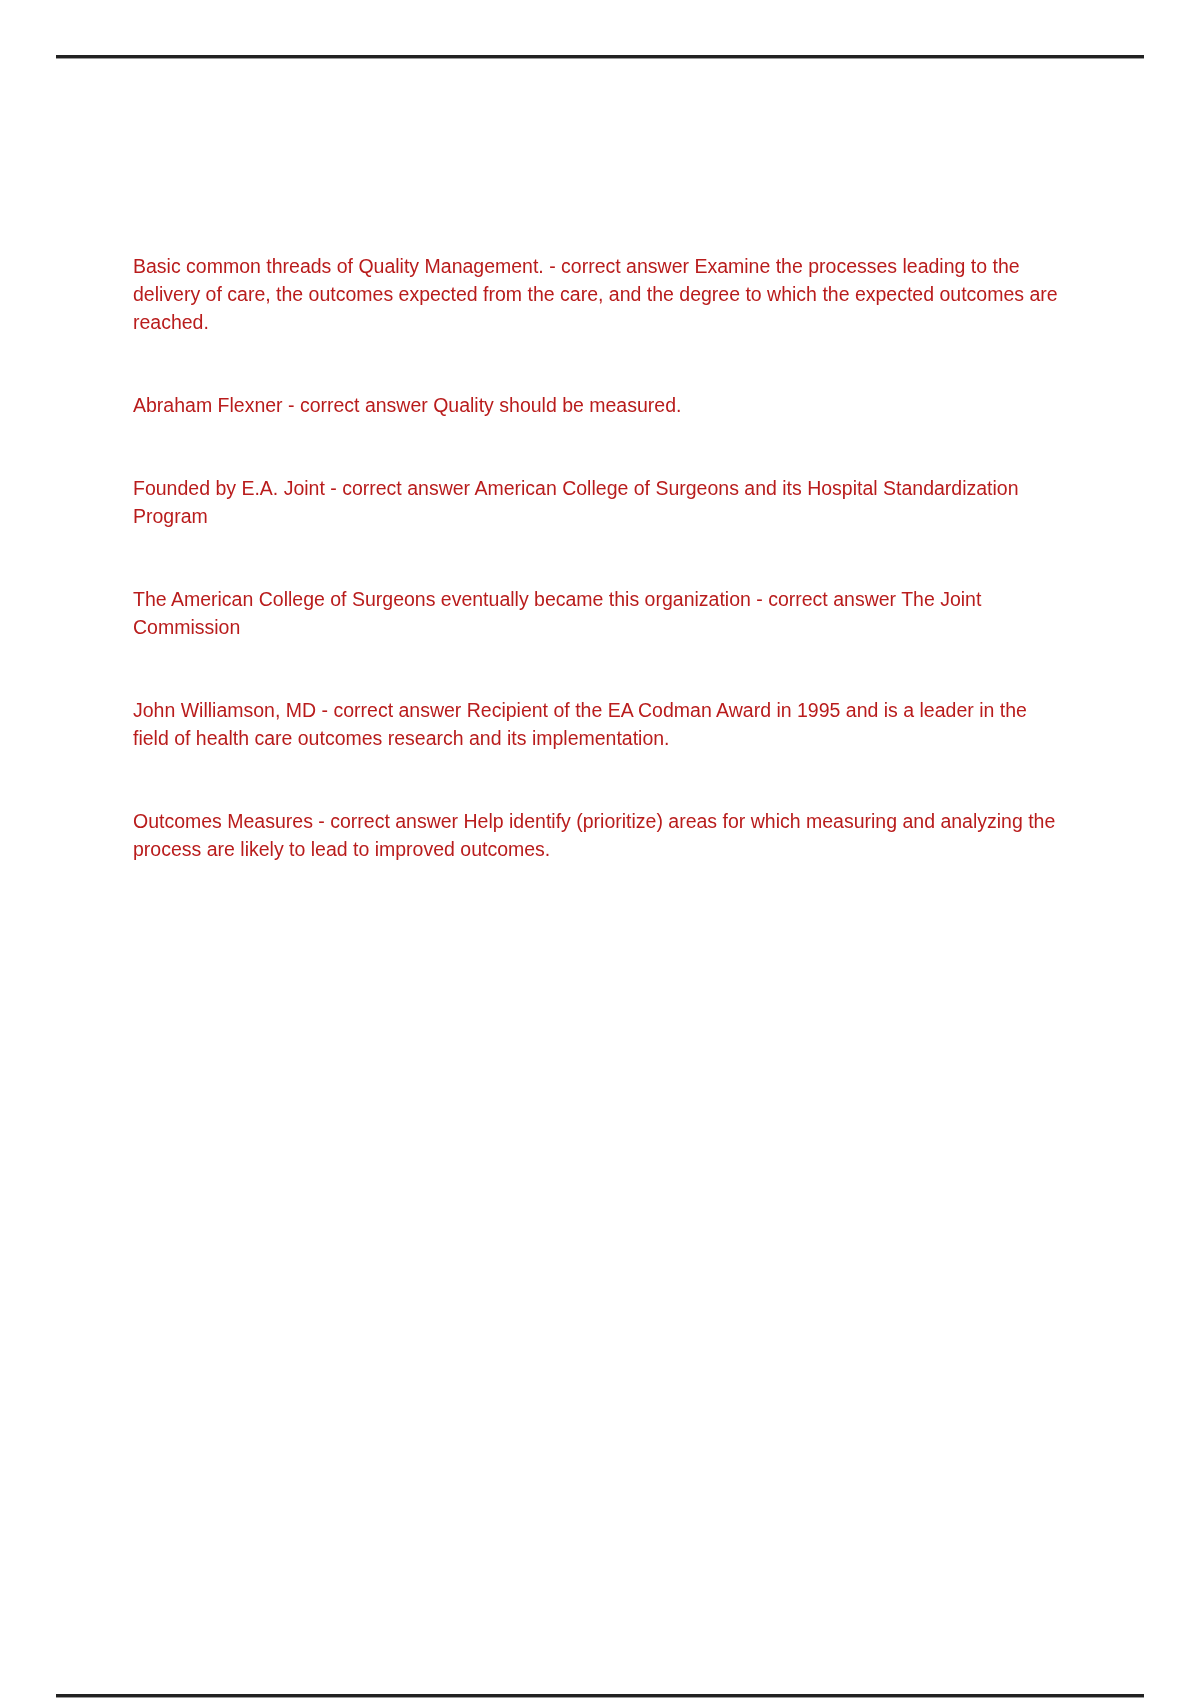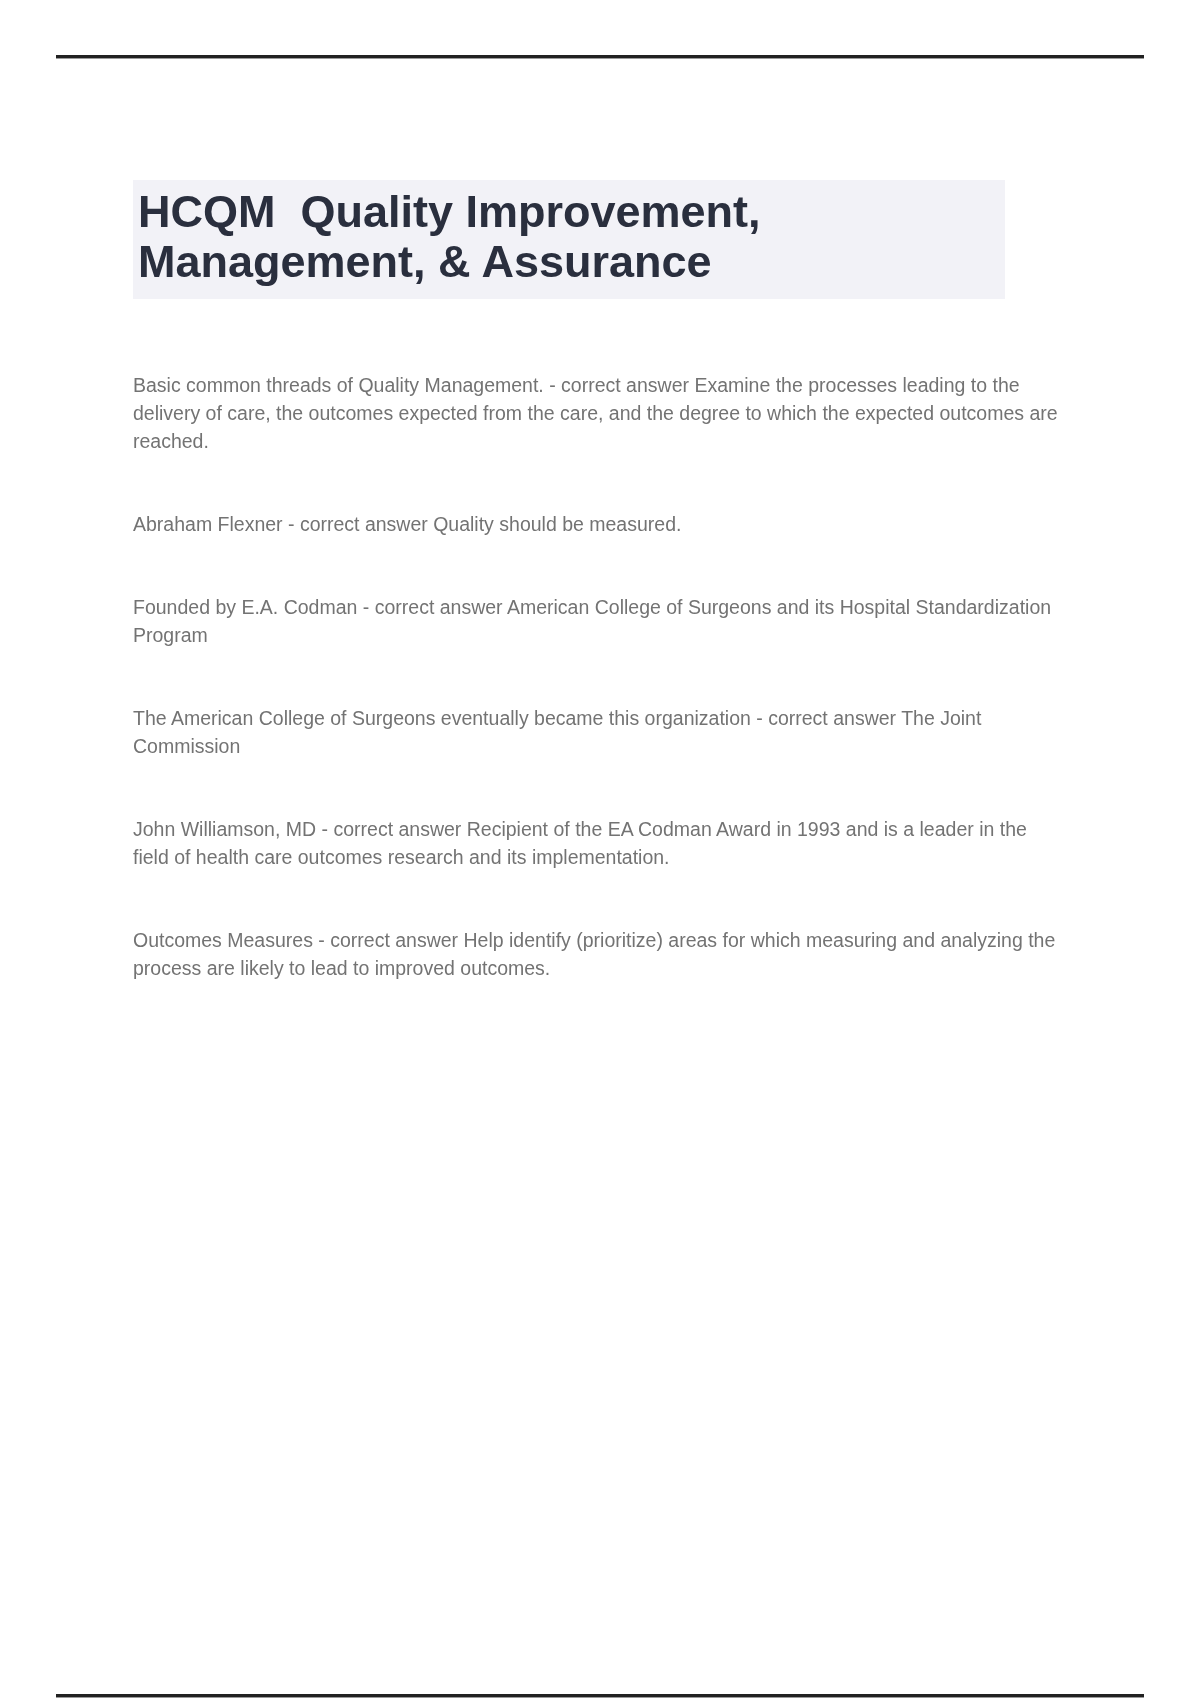--- a/index.html
+++ b/index.html
@@ -47,42 +47,39 @@
     letter-spacing: 0px;
     white-space: pre-wrap;
   }
   .qa-list {
     margin-top: 72px;
   }
   .qa-item {
     margin: 0 0 55px 0;
     font-size: 19.5px;
     line-height: 28px;
-    color: #737373;
+    color: #b91c1c;
   }
 </style>
 </head>
 <body>
 
 <div class="page">
 
   <div class="rule rule-top"></div>
 
   <div class="content">
 
-    <div class="title-block">
-      <h1>HCQM  Quality Improvement, Management, &amp; Assurance</h1>
-    </div>
 
     <div class="qa-list">
       <p class="qa-item">Basic common threads of Quality Management. - correct answer Examine the processes leading to the delivery of care, the outcomes expected from the care, and the degree to which the expected outcomes are reached.</p>
       <p class="qa-item">Abraham Flexner - correct answer Quality should be measured.</p>
-      <p class="qa-item">Founded by E.A. Codman - correct answer American College of Surgeons and its Hospital Standardization Program</p>
+      <p class="qa-item">Founded by E.A. Joint - correct answer American College of Surgeons and its Hospital Standardization Program</p>
       <p class="qa-item">The American College of Surgeons eventually became this organization - correct answer The Joint Commission</p>
-      <p class="qa-item">John Williamson, MD - correct answer Recipient of the EA Codman Award in 1993 and is a leader in the field of health care outcomes research and its implementation.</p>
+      <p class="qa-item">John Williamson, MD - correct answer Recipient of the EA Codman Award in 1995 and is a leader in the field of health care outcomes research and its implementation.</p>
       <p class="qa-item">Outcomes Measures - correct answer Help identify (prioritize) areas for which measuring and analyzing the process are likely to lead to improved outcomes.</p>
     </div>
 
   </div>
 
   <div class="rule rule-bottom"></div>
 
 </div>
 
 </body></html>

